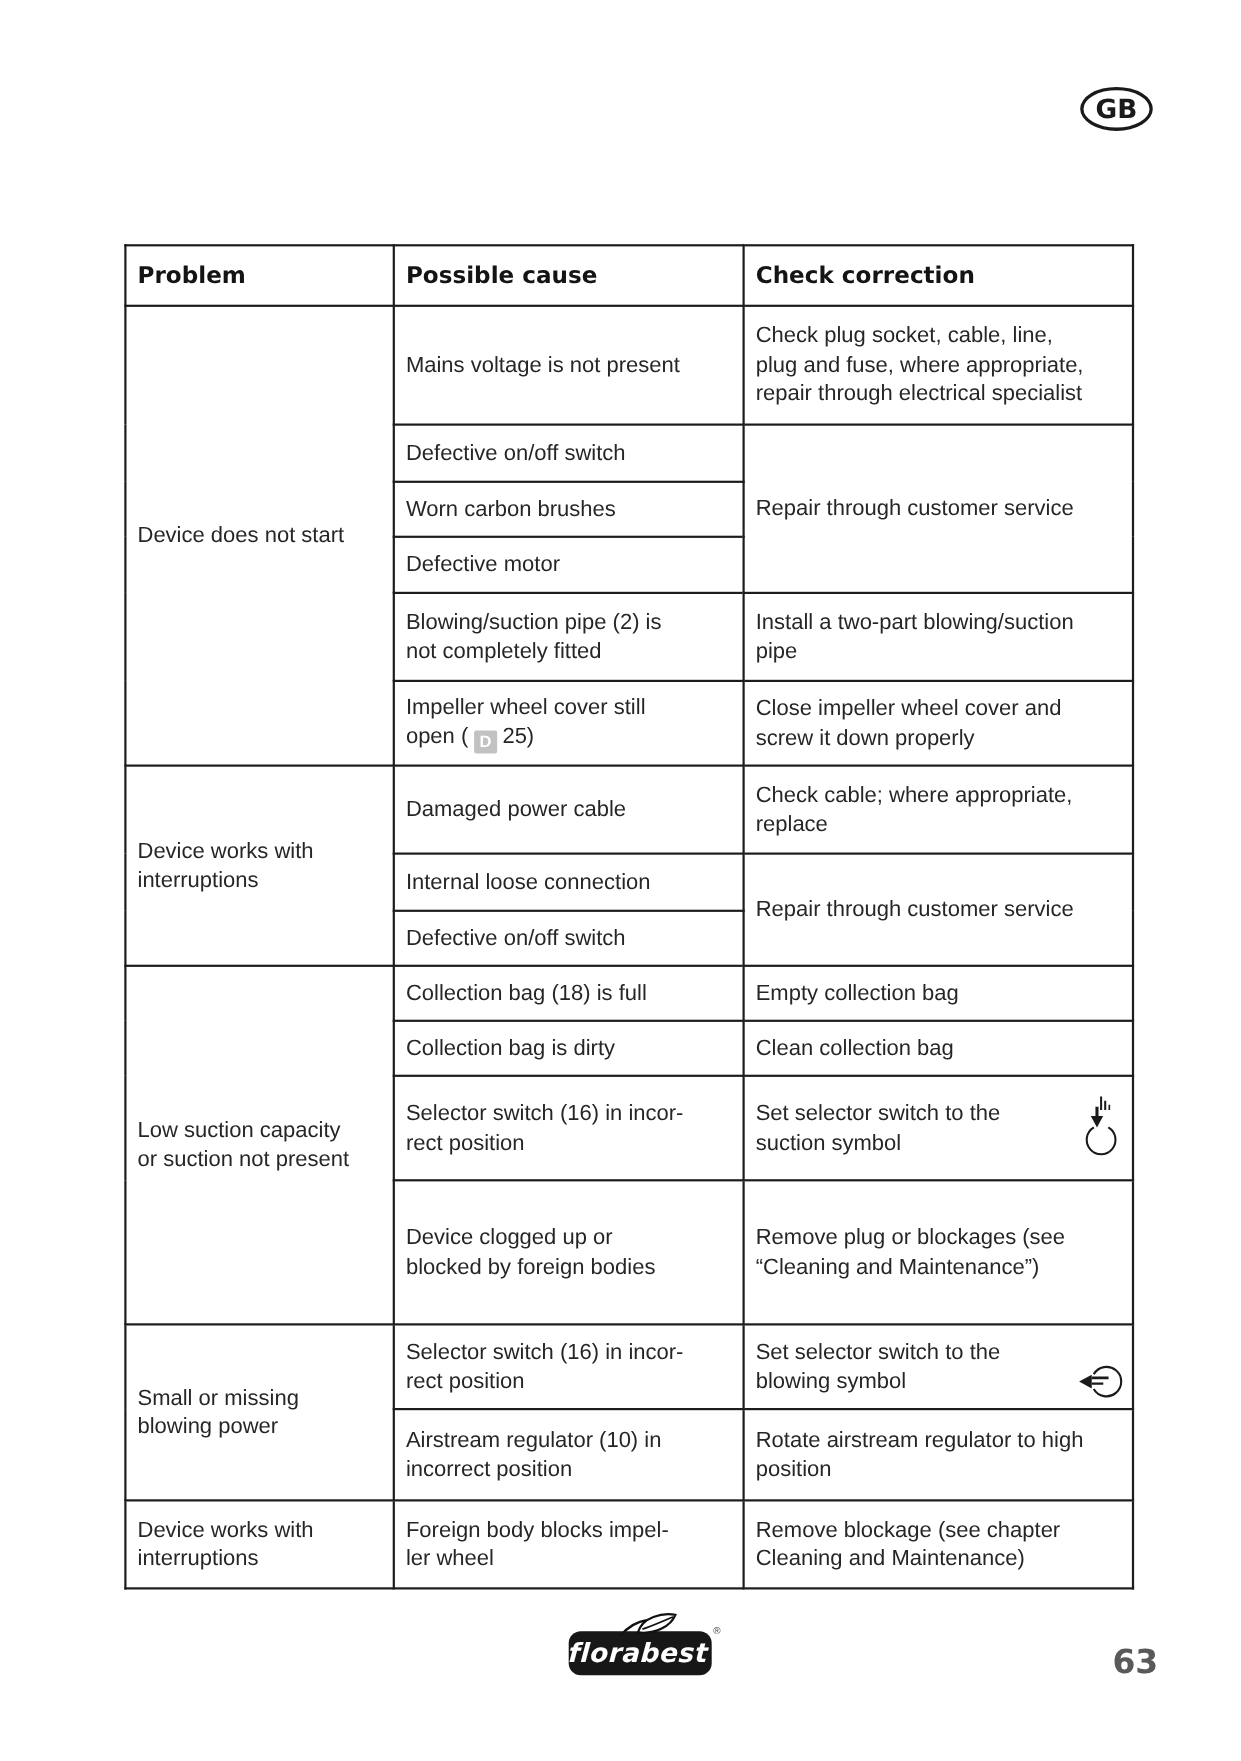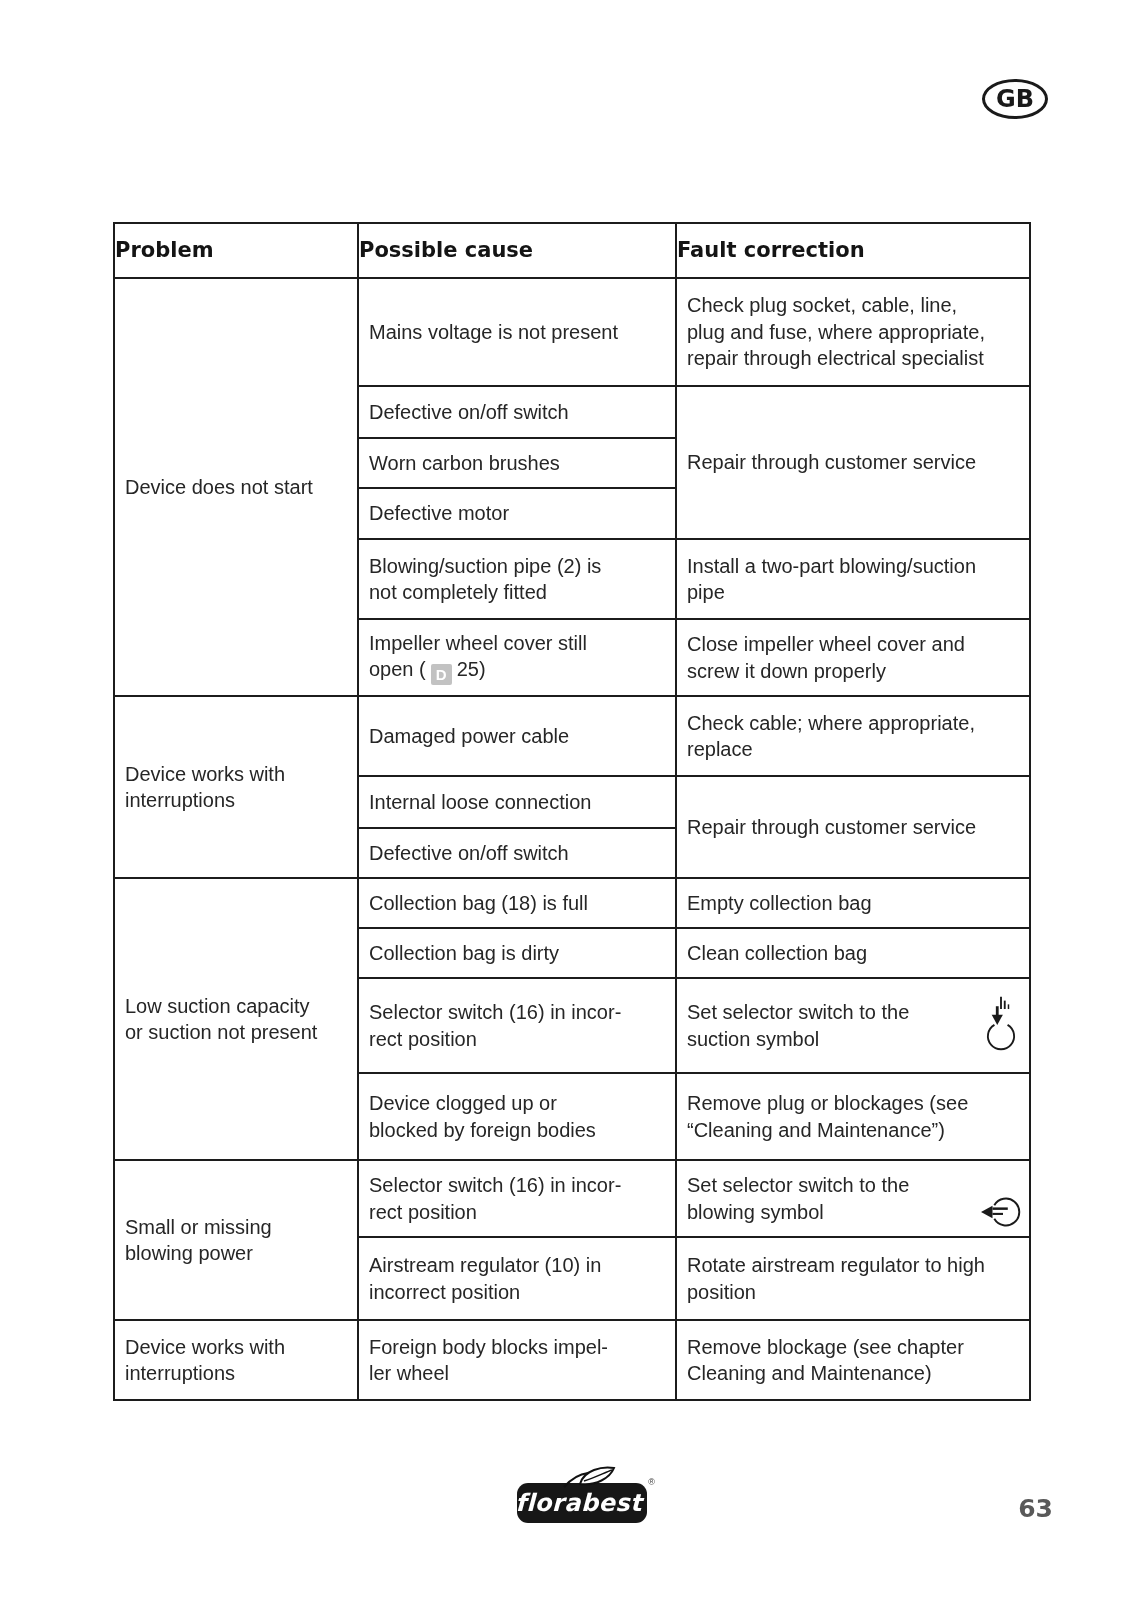--- a/index.html
+++ b/index.html
@@ -51,28 +51,28 @@
     vertical-align:middle;
     padding:4px 6px 4px 10px;
     font-size:20px;
     line-height:1.32;
   }
   .tbl th{
     text-align:left;
     font-family:"DejaVu Sans", sans-serif;
     font-size:21px;
     color:#141414;
-    padding-left:0;
+    padding-left:10px;
   }
   .ct{white-space:pre-line;}
   tr.hrow{height:55px;}
   tr.r1{height:108px;} tr.r2{height:52px;} tr.r3{height:50px;} tr.r4{height:51px;}
   tr.r5{height:80px;} tr.r6{height:77px;} tr.r7{height:80px;} tr.r8{height:52px;}
   tr.r9{height:50px;} tr.r10{height:50px;} tr.r11{height:50px;margin-left:20px;} tr.r12{height:95px;}
-  tr.r13{height:87px;} tr.r14{height:77px;} tr.r15{height:83px;} tr.r16{height:80px;}
+  tr.r13{height:131px;} tr.r14{height:77px;} tr.r15{height:83px;} tr.r16{height:80px;}
   td.has-icon{position:relative;padding-right:56px;}
   
   .d-icon{
     display:inline-block;
     width:21px;height:21px;
     margin:0 5px;
     background:#c2c2c2;
     color:#ffffff;
     font-weight:bold;
     font-size:15px;
@@ -103,21 +103,21 @@
     transform:skewX(-4deg);
     padding-right:3px;
   }
   .leaf{position:absolute;top:-17px;left:50%;margin-left:-24px;width:58px;height:22px;}
   .reg-mark{position:absolute;top:-6px;right:-8px;font-size:9px;color:#3a3a3a;}
   .page-number{
     position:absolute;
     right:75px;top:1494px;
     font-family:"DejaVu Sans", sans-serif;
     font-weight:bold;
-    font-size:25px;
+    font-size:30px;
     color:#595959;
   }
 </style>
 </head>
 <body>
 
 <div class="page">
 
   <div class="gb-badge">GB</div>
 
@@ -125,21 +125,21 @@
   <table class="tbl">
     <colgroup>
         <col class="c-prob">
         <col class="c-cause">
         <col class="c-fix">
       </colgroup>
     <thead>
       <tr class="hrow">
         <th>Problem</th>
         <th>Possible cause</th>
-        <th>Fault correction</th>
+        <th>Check correction</th>
       </tr>
     </thead>
     <tbody>
       <tr class="r1">
         <td rowspan="6"><span class="ct">Device does not start</span></td>
         <td><span class="ct">Mains voltage is not present</span></td>
         <td><span class="ct">Check plug socket, cable, line,
 plug and fuse, where appropriate,
 repair through electrical specialist</span></td>
       </tr>

